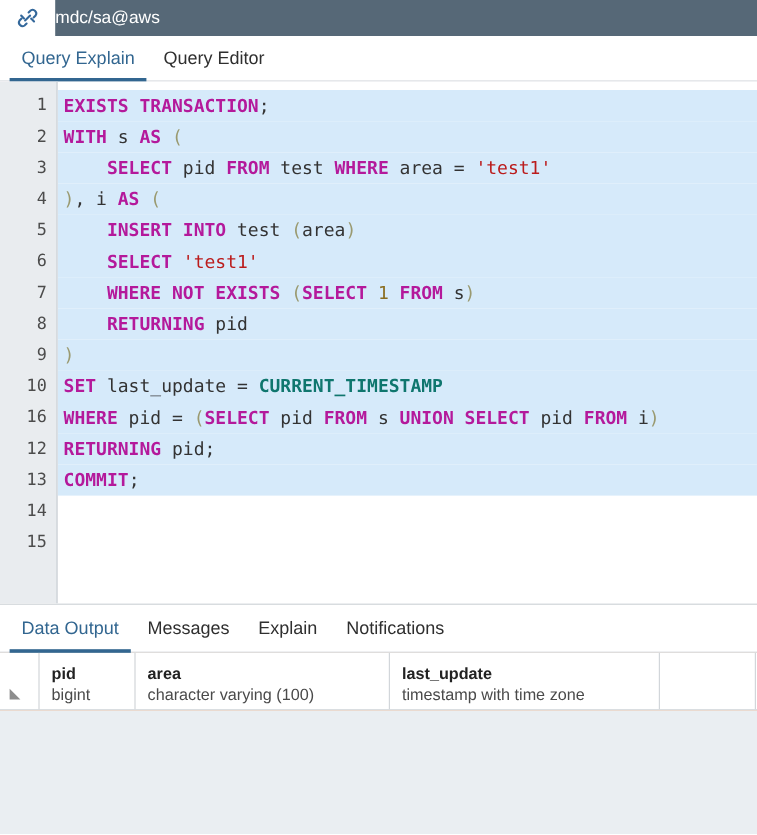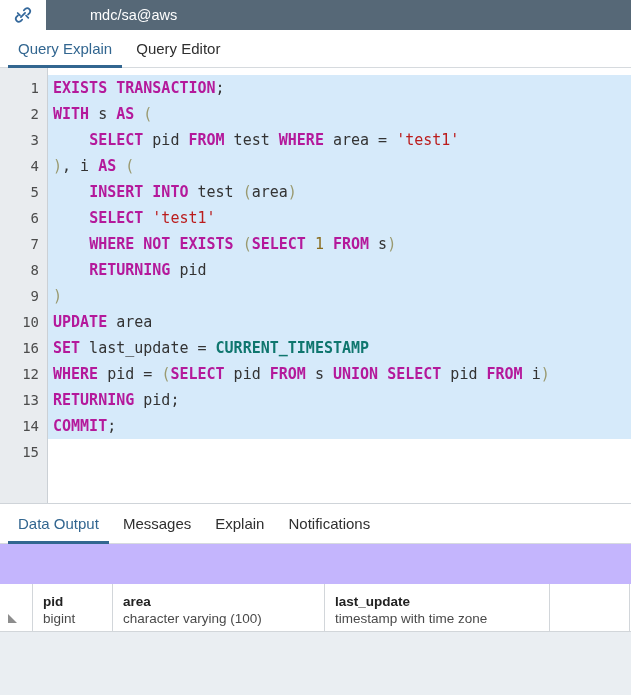--- a/index.html
+++ b/index.html
@@ -20,21 +20,20 @@
   .titlebar-icon-tile {
     width: 46px; background: #ffffff;
     display: flex; align-items: center; justify-content: center;
   }
   .titlebar-icon-tile svg { display: block; }
   .titlebar-title {
     display: flex; align-items: center;
     padding-left: 0;
     color: #ffffff;
     font-size: 14.5px;
-    margin-left: 44px;
   }
 
   
   .tabbar {
     height: 38px; width: 100%;
     background: #ffffff;
     border-bottom: 1px solid #d6dade;
     display: flex; align-items: stretch;
     padding-left: 6px;
   }
@@ -94,21 +93,21 @@
   .code .row.sel { background: #d6eafa; }
 
   .k  { color: #b4199b; font-weight: bold; }  
   .fn { color: #0f766e; font-weight: bold; }  
   .s  { color: #bb1c1c; }                      
   .n  { color: #8a6d1f; }                      
   .p  { color: #9a9a70; }                      
   .id { color: #333333; }                      
 
   
-  .outpanel { width: 100%; height: 191px; background: #c4b5fd; display: flex; flex-direction: column; gap: 40px; }
+  .outpanel { width: 100%; height: 191px; background: #f97316; display: flex; flex-direction: column; }
   .outtabs {
     height: 40px;
     display: flex; align-items: stretch;
     padding-left: 6px;
     border-bottom: 1px solid #d6dade;
     background: #ffffff;
   }
   .outtabs .tab { font-size: 15px; }
 
   .grid { flex: 1 1 auto; display: flex; flex-direction: column; overflow: hidden; }
@@ -181,21 +180,20 @@
   <div class="code" id="code">
       <div class="row sel"><span class="k">EXISTS TRANSACTION</span><span class="id">;</span></div>
       <div class="row sel"><span class="k">WITH</span><span class="id"> s </span><span class="k">AS</span><span class="id"> </span><span class="p">(</span></div>
       <div class="row sel"><span class="id">    </span><span class="k">SELECT</span><span class="id"> pid </span><span class="k">FROM</span><span class="id"> test </span><span class="k">WHERE</span><span class="id"> area = </span><span class="s">'test1'</span></div>
       <div class="row sel"><span class="p">)</span><span class="id">, i </span><span class="k">AS</span><span class="id"> </span><span class="p">(</span></div>
       <div class="row sel"><span class="id">    </span><span class="k">INSERT INTO</span><span class="id"> test </span><span class="p">(</span><span class="id">area</span><span class="p">)</span></div>
       <div class="row sel"><span class="id">    </span><span class="k">SELECT</span><span class="id"> </span><span class="s">'test1'</span></div>
       <div class="row sel"><span class="id">    </span><span class="k">WHERE NOT EXISTS</span><span class="id"> </span><span class="p">(</span><span class="k">SELECT</span><span class="id"> </span><span class="n">1</span><span class="id"> </span><span class="k">FROM</span><span class="id"> s</span><span class="p">)</span></div>
       <div class="row sel"><span class="id">    </span><span class="k">RETURNING</span><span class="id"> pid</span></div>
       <div class="row sel"><span class="p">)</span></div>
-      <div class="row sel"><span class="k">UPDATE</span><span class="id"> area</span></div>
       <div class="row sel"><span class="k">SET</span><span class="id"> last_update = </span><span class="fn">CURRENT_TIMESTAMP</span></div>
       <div class="row sel"><span class="k">WHERE</span><span class="id"> pid = </span><span class="p">(</span><span class="k">SELECT</span><span class="id"> pid </span><span class="k">FROM</span><span class="id"> s </span><span class="k">UNION SELECT</span><span class="id"> pid </span><span class="k">FROM</span><span class="id"> i</span><span class="p">)</span></div>
       <div class="row sel"><span class="k">RETURNING</span><span class="id"> pid;</span></div>
       <div class="row sel"><span class="k">COMMIT</span><span class="id">;</span></div>
       <div class="row">&nbsp;</div>
     </div>
 </div>
 
 <div class="outpanel">
   <div class="outtabs">

